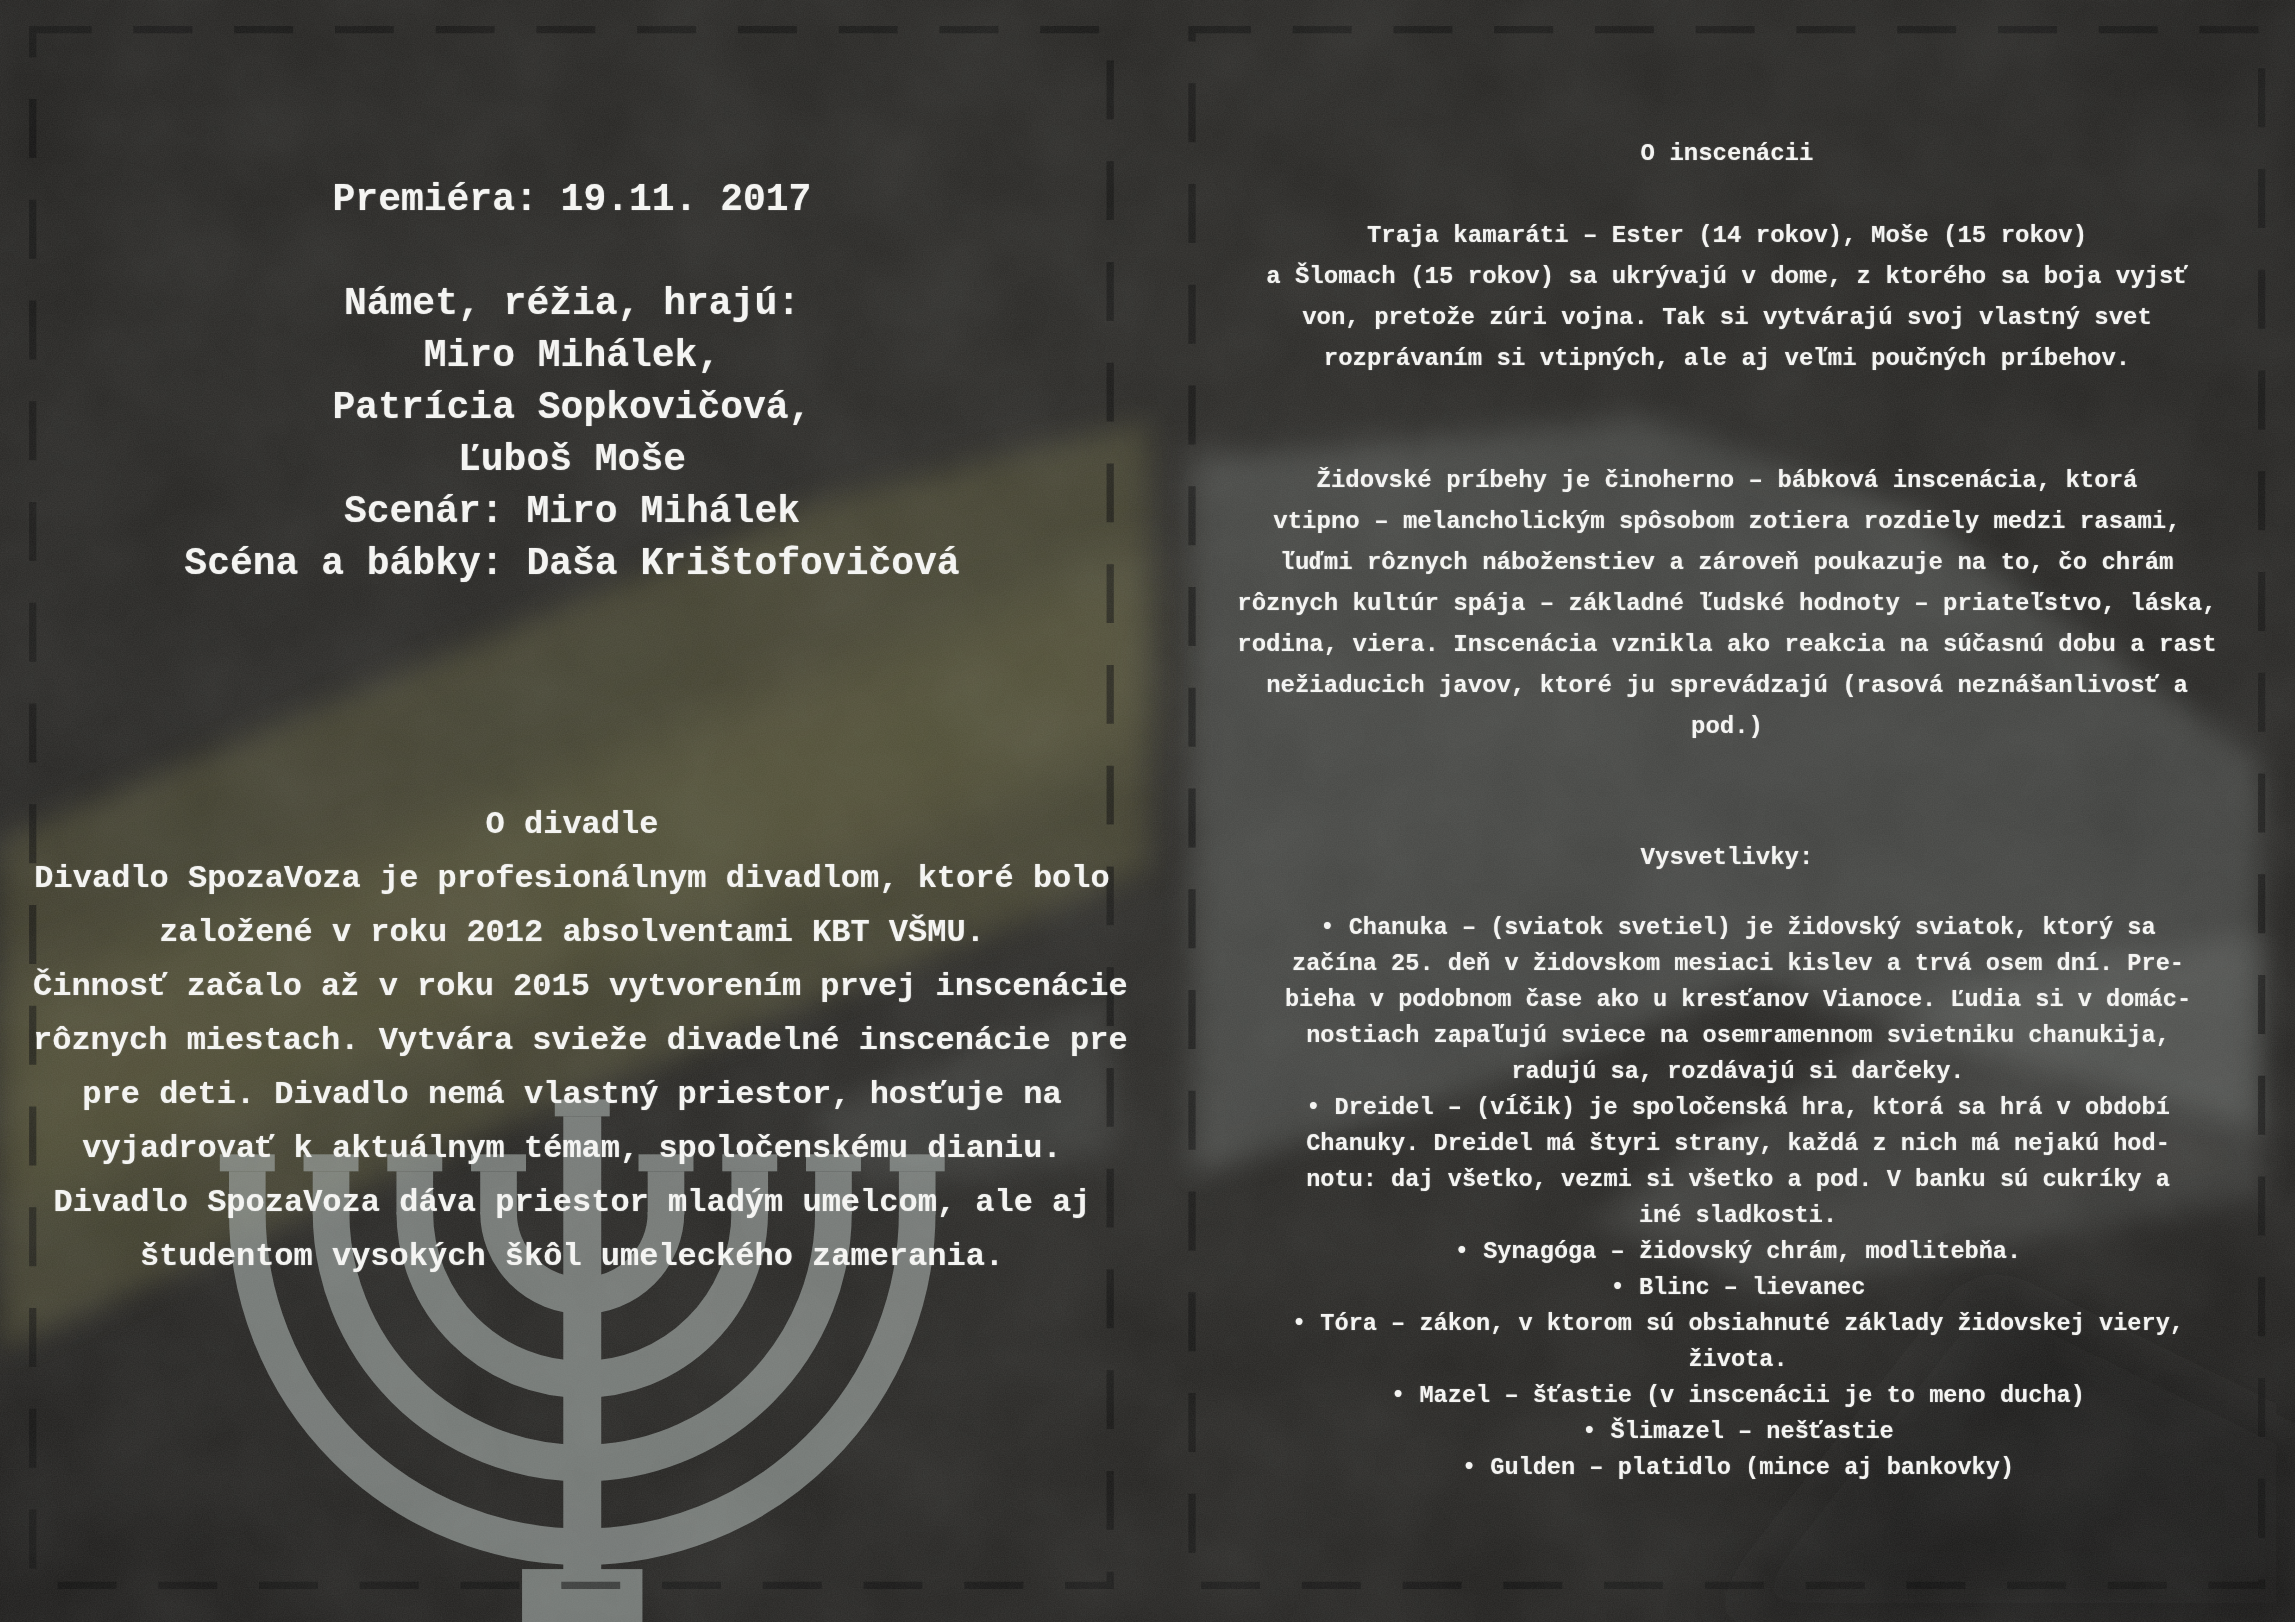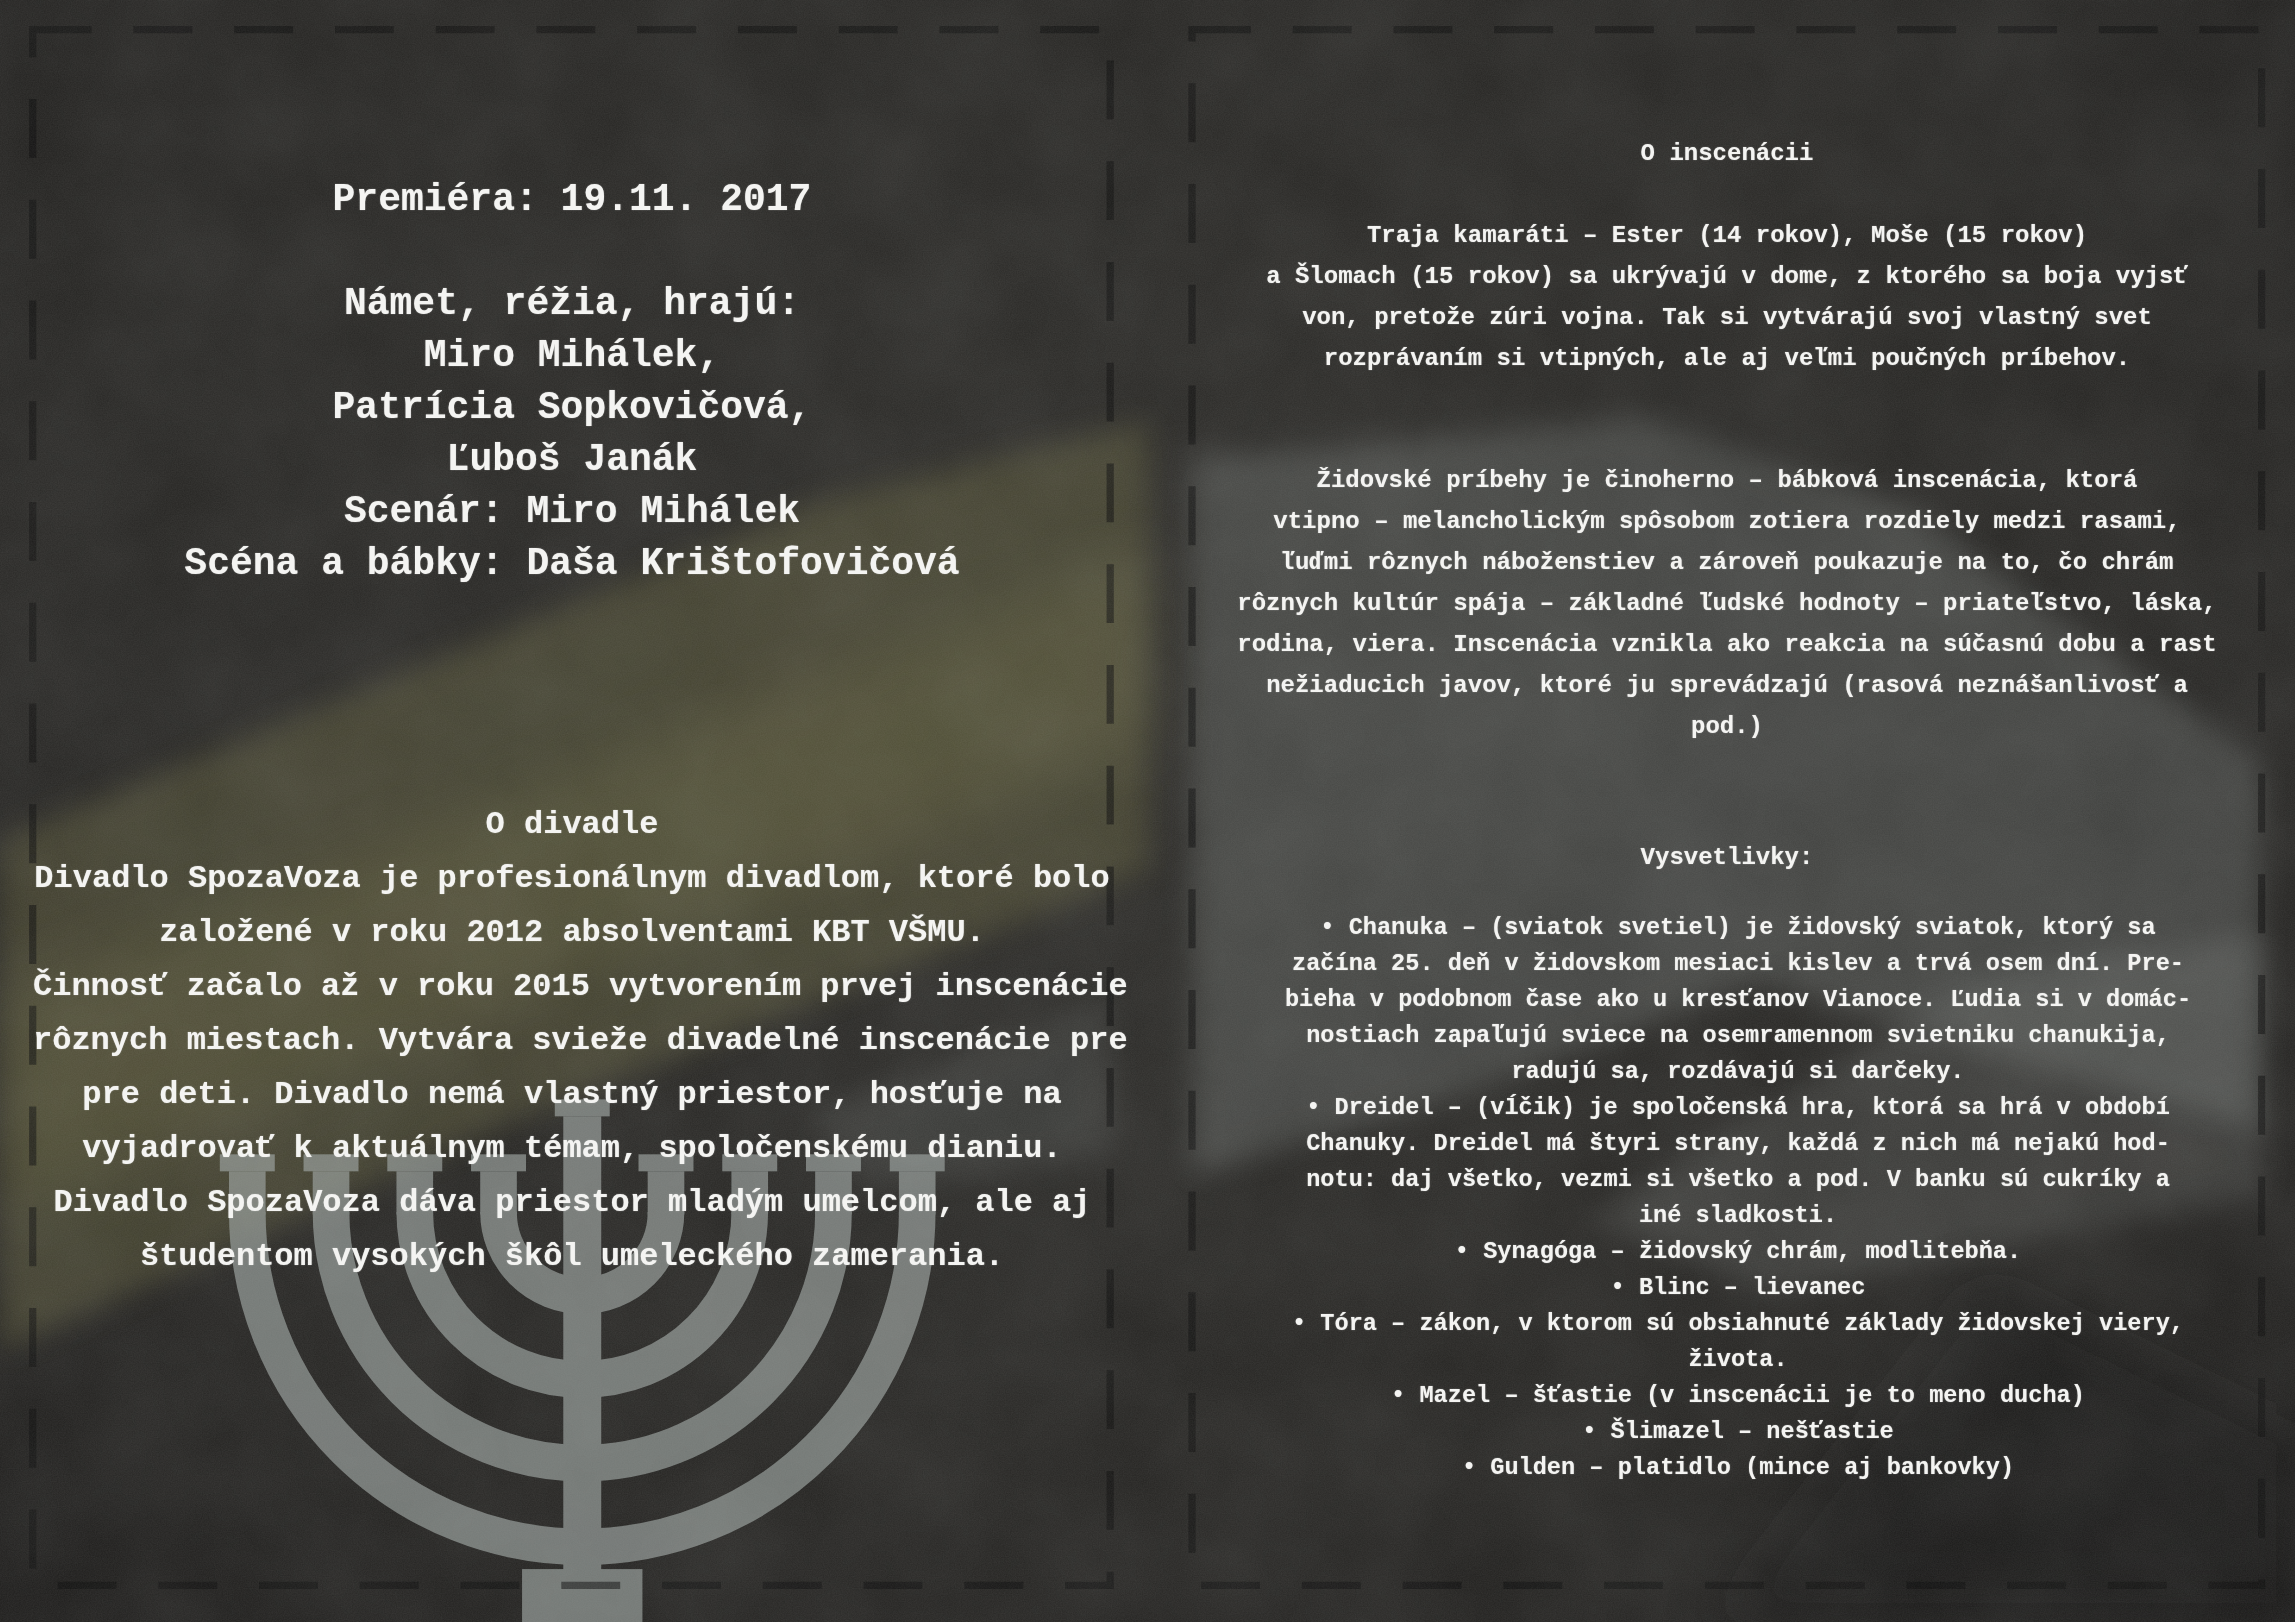--- a/index.html
+++ b/index.html
@@ -106,21 +106,21 @@
 
   <div class="textlayer">
 
     <div class="page">
       <div class="tblock blocktext center left-head">
           <div class="tline">Premiéra: 19.11. 2017</div>
           <div class="tline">&nbsp;</div>
           <div class="tline">Námet, réžia, hrajú:</div>
           <div class="tline">Miro Mihálek,</div>
           <div class="tline">Patrícia Sopkovičová,</div>
-          <div class="tline">Ľuboš Janák</div>
+          <div class="tline">Ľuboš Moše</div>
           <div class="tline">Scenár: Miro Mihálek</div>
           <div class="tline">Scéna a bábky: Daša Krištofovičová</div>
         </div>
 
       <div class="tblock blocktext center left-about">
           <div class="tline">O divadle</div>
           <div class="tline">Divadlo SpozaVoza je profesionálnym divadlom, ktoré bolo</div>
           <div class="tline">založené v roku 2012 absolventami KBT VŠMU.</div>
           <div class="tline">Činnosť začalo až v roku 2015 vytvorením prvej inscenácie</div>
           <div class="tline">rôznych miestach. Vytvára svieže divadelné inscenácie pre</div>

